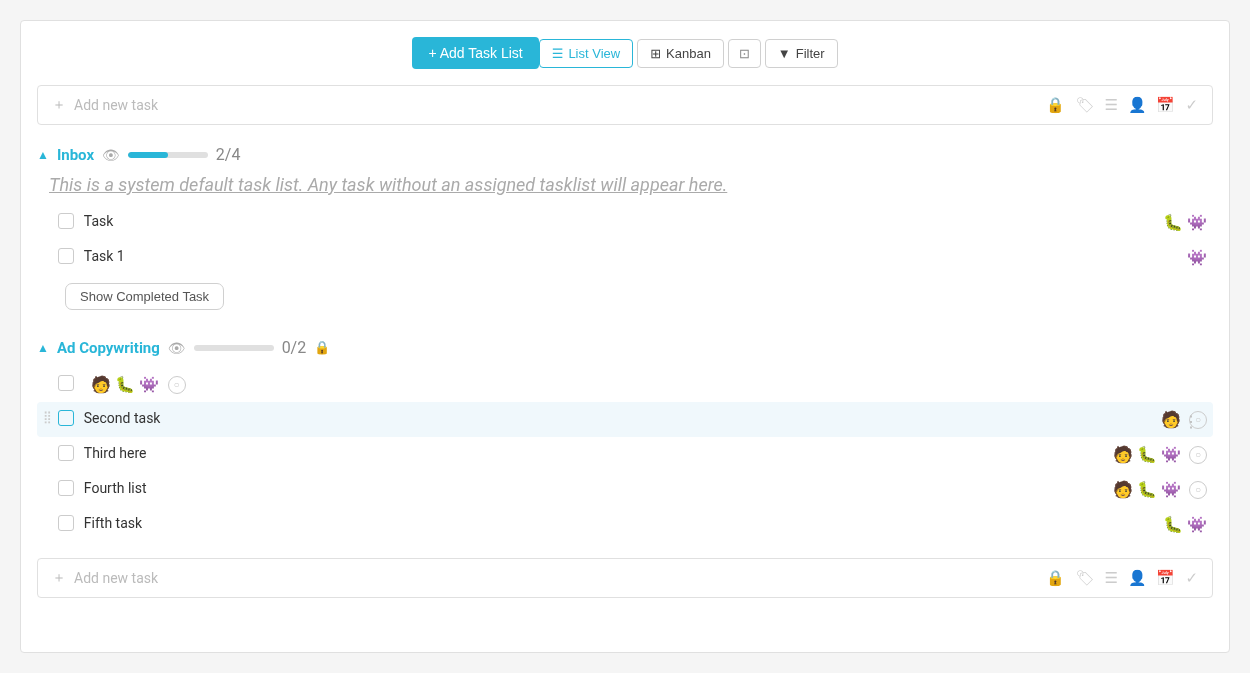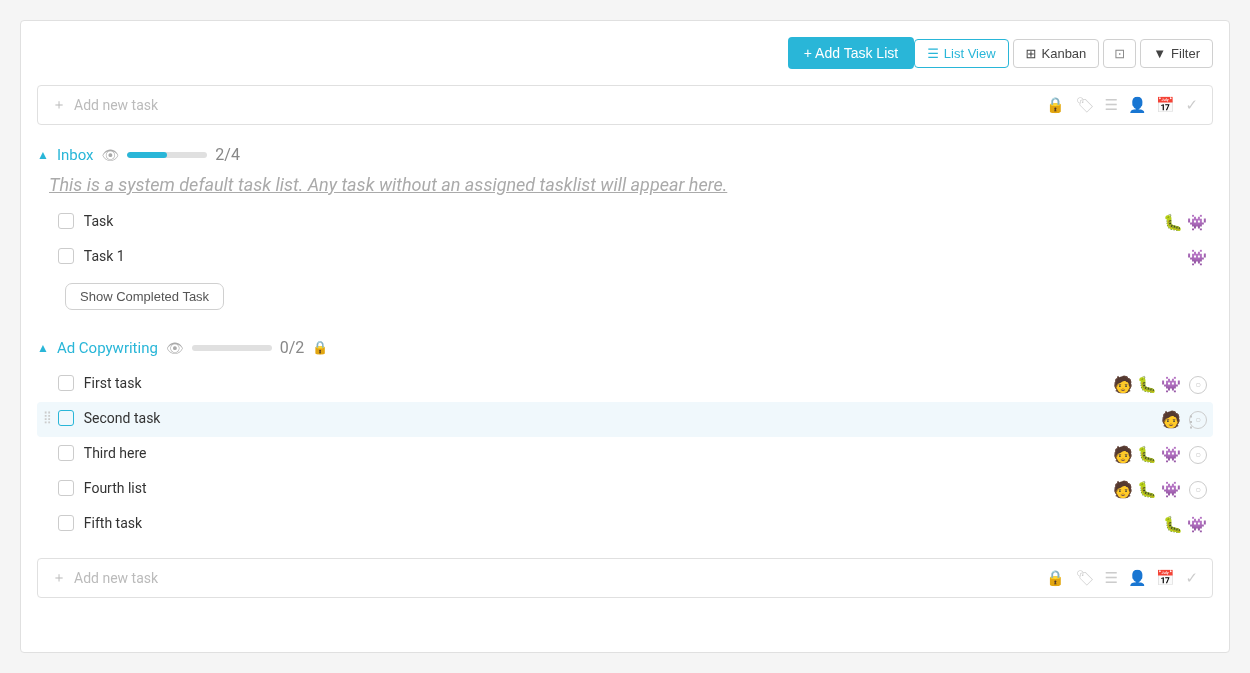--- a/index.html
+++ b/index.html
@@ -15,21 +15,21 @@
     .main-container {
       background: #fff;
       border: 1px solid #e0e0e0;
       border-radius: 4px;
       width: 1210px;
       min-height: 633px;
       padding: 16px;
     }
     .toolbar {
       display: flex;
-      justify-content: flex-end;
+      justify-content: center;
       align-items: center;
       margin-bottom: 16px;
     }
     .add-task-list-btn {
       background: #29b6d8;
       color: #fff;
       border: none;
       border-radius: 4px;
       padding: 8px 16px;
       font-size: 14px;
@@ -118,21 +118,21 @@
       margin-bottom: 6px;
       padding: 4px 0;
     }
     .section-toggle {
       color: #29b6d8;
       cursor: pointer;
       font-size: 12px;
     }
     .section-title {
       color: #29b6d8;
-      font-weight: 400;
+      font-weight: 700;
       font-size: 15px;
       cursor: pointer;
     }
     .section-eye {
       color: #aaa;
       font-size: 14px;
       cursor: pointer;
     }
     .progress-bar-container {
       width: 80px;
@@ -315,21 +315,20 @@
       <div class="progress-bar-container">
         <div class="progress-bar-fill" style="width: 0%"></div>
       </div>
       <span class="progress-text">0/2</span>
       <span class="lock-icon">🔒</span>
     </div>
 
     <div class="task-row">
       <span class="drag-handle">⣿</span>
       <div class="task-checkbox"></div>
-      <span class="task-name">First task</span>
       <div class="task-icons">
         <span class="task-emoji">🧑</span>
         <span class="task-emoji">🐛</span>
         <span class="task-emoji">👾</span>
         <span class="task-time-icon">○</span>
       </div>
     </div>
 
     <div class="task-row hovered">
       <span class="drag-handle" style="opacity:1">⣿</span>

